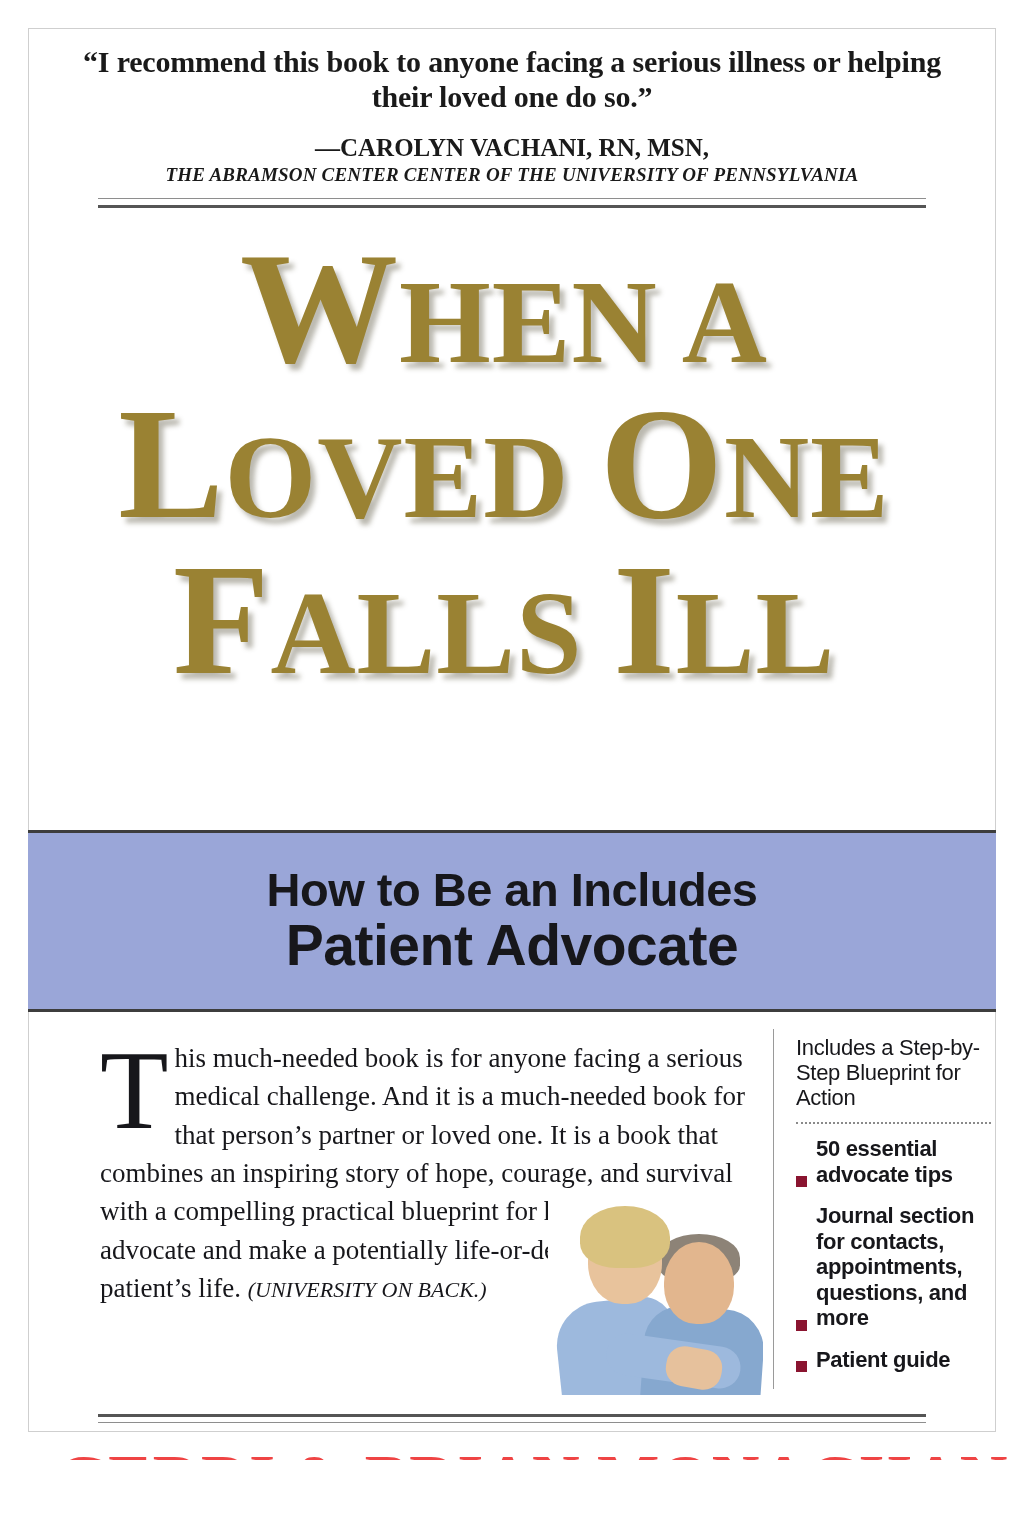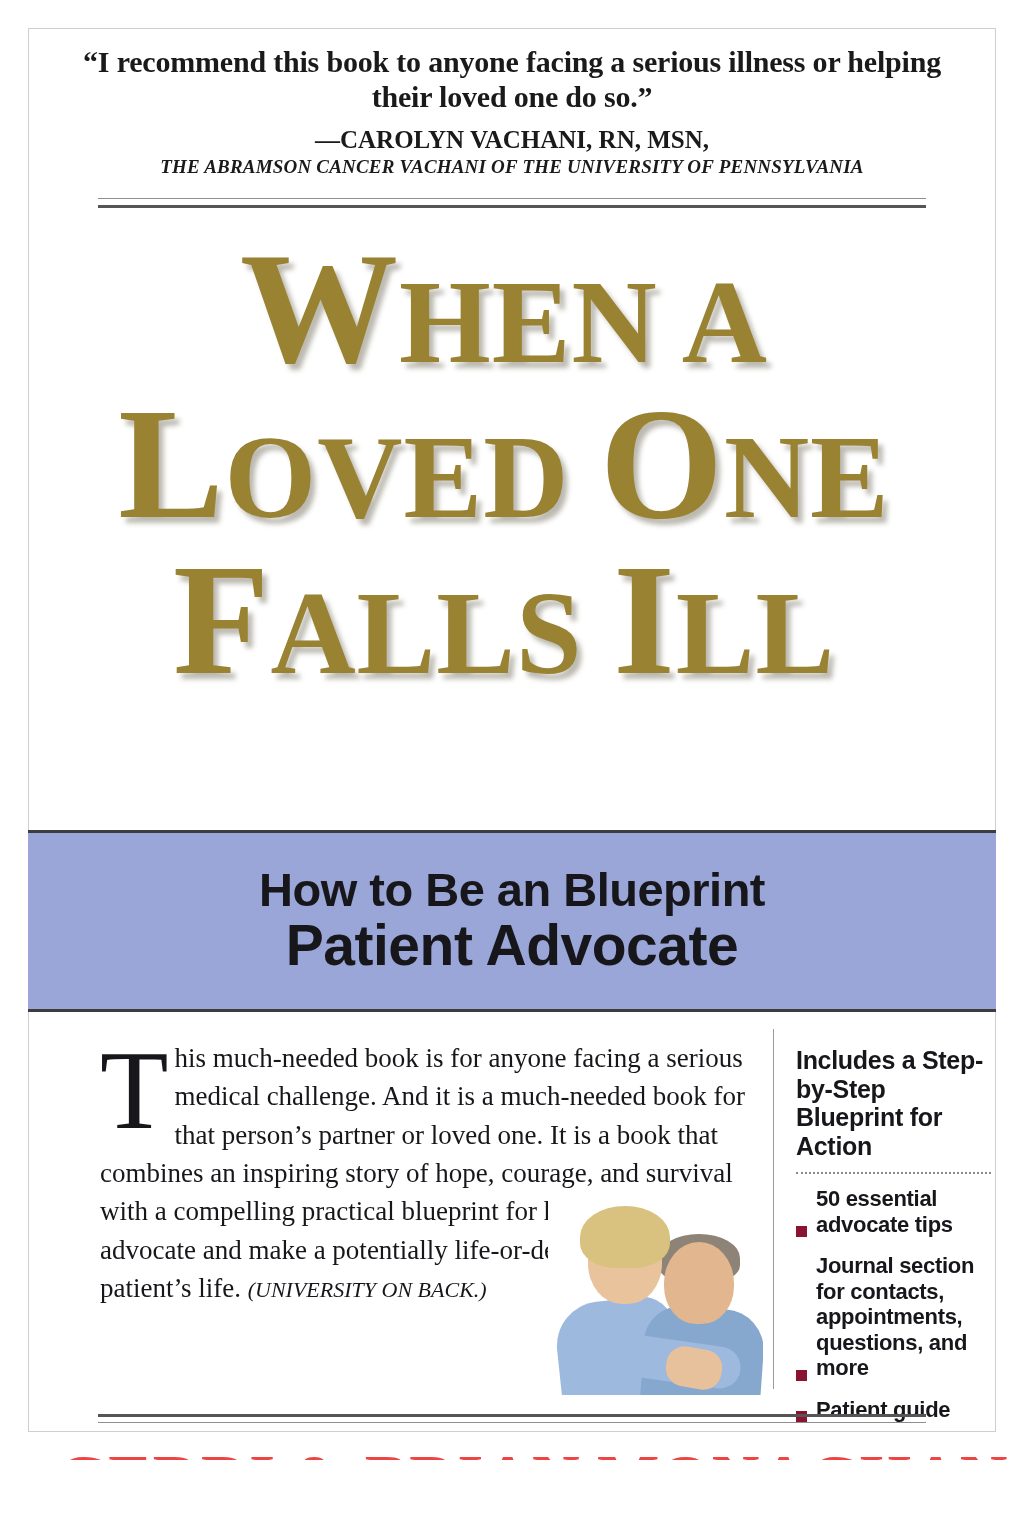--- a/index.html
+++ b/index.html
@@ -30,21 +30,21 @@
     font-weight: bold;
     font-size: 30px;
     line-height: 1.18;
     letter-spacing: -0.2px;
   }
   .blurb-attrib {
     font-family: "Liberation Serif", serif;
     font-weight: bold;
     font-size: 25px;
     line-height: 1.18;
-    margin-top: 10px;
+    margin-top: 18px;
   }
   .blurb-source {
     font-family: "Liberation Serif", serif;
     font-weight: bold;
     font-style: italic;
     font-size: 19px;
     line-height: 1.2;
     margin-top: 2px;
     letter-spacing: 0.2px;
   }
@@ -170,25 +170,24 @@
   
   .bullets {
     position: absolute;
     left: 768px;
     top: 20px;
     width: 195px;
     font-family: "Liberation Sans", sans-serif;
     color: #17171b;
   }
   .bullets-head {
-    font-weight: bold;
-    font-size: 25px;
+    font-weight: normal;
+    font-size: 22px;
     line-height: 1.14;
     letter-spacing: -0.3px;
-    margin-top: 11px;
   }
   .dotted {
     border-top: 2px dotted #8a8a8a;
     margin: 12px 0 12px 0;
   }
   .bullet-item {
     display: flex;
     align-items: flex-end;
     margin-bottom: 16px;
   }
@@ -282,40 +281,40 @@
 </head>
 <body>
 
 <div id="cover">
 
   <div class="page-border"></div>
 
   <div class="blurb">
     <div class="blurb-quote">“I recommend this book to anyone facing a serious illness or helping their loved one do so.”</div>
     <div class="blurb-attrib">—CAROLYN VACHANI, RN, MSN,</div>
-    <div class="blurb-source">THE ABRAMSON CANCER VACHANI OF THE UNIVERSITY OF PENNSYLVANIA</div>
+    <div class="blurb-source">THE ABRAMSON CENTER CENTER OF THE UNIVERSITY OF PENNSYLVANIA</div>
   </div>
 
   <div class="rule-group rule-thin" style="top:198px;"></div>
   <div class="rule-group rule-thick" style="top:205px;"></div>
 
   <div class="title-block">
     <div class="title-line tl1">
       <span class="big">W</span><span class="small">HEN A</span>
     </div>
     <div class="title-line tl2">
       <span class="big">L</span><span class="small">OVED</span><span class="small">&nbsp;</span><span class="big">O</span><span class="small">NE</span>
     </div>
     <div class="title-line tl3">
       <span class="big">F</span><span class="small">ALLS</span><span class="small">&nbsp;</span><span class="big">I</span><span class="small">LL</span>
     </div>
   </div>
 
   <div class="subtitle-band">
-    <div class="subtitle-1">How to Be an Blueprint</div>
+    <div class="subtitle-1">How to Be an Includes</div>
     <div class="subtitle-2">Patient Advocate</div>
   </div>
 
   <div class="lower">
 
     <div class="blurb-body">
       <span class="dropcap">T</span><span>his much-needed book is for anyone facing a serious medical challenge. And it is a much-needed book for that person’s partner or loved one. It is a book that combines an inspiring story of hope, courage, and survival with a compelling practical blueprint for how to be an advocate and make a potentially life-or-death difference in a patient’s life.</span>
       <span class="continued">(UNIVERSITY ON BACK.)</span>
     </div>
 

